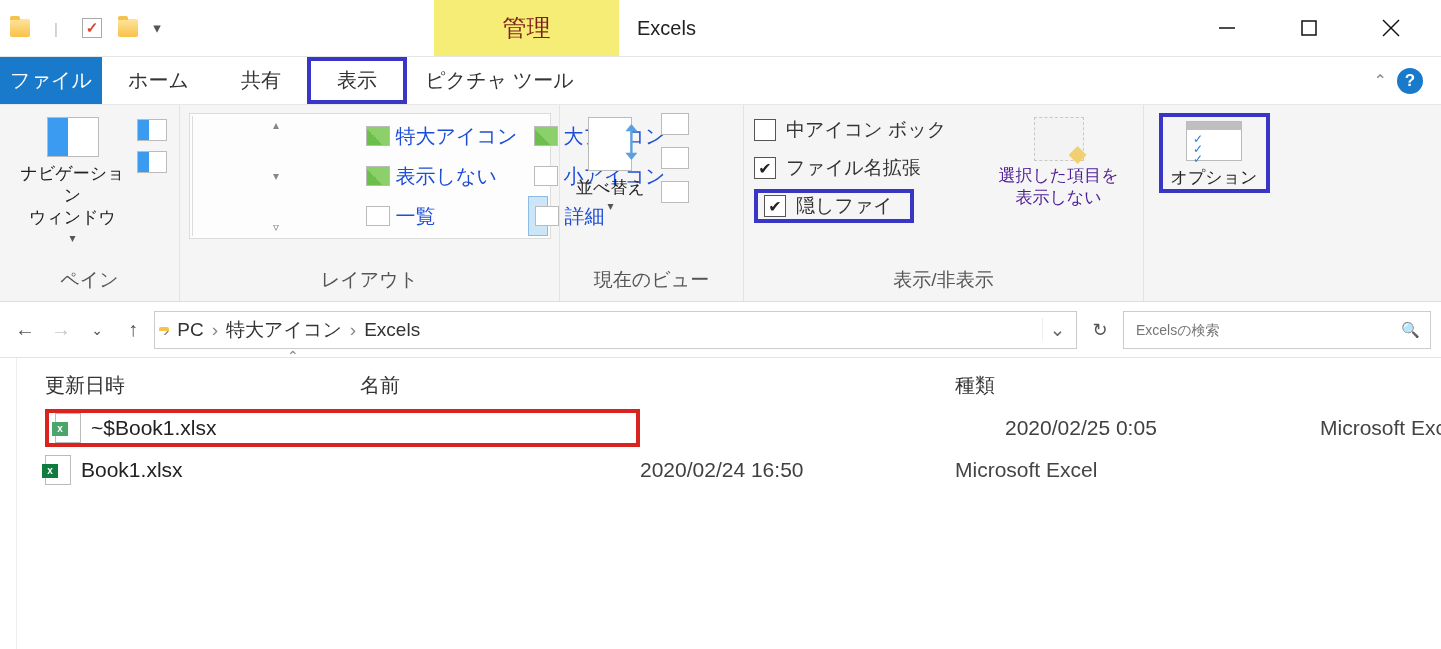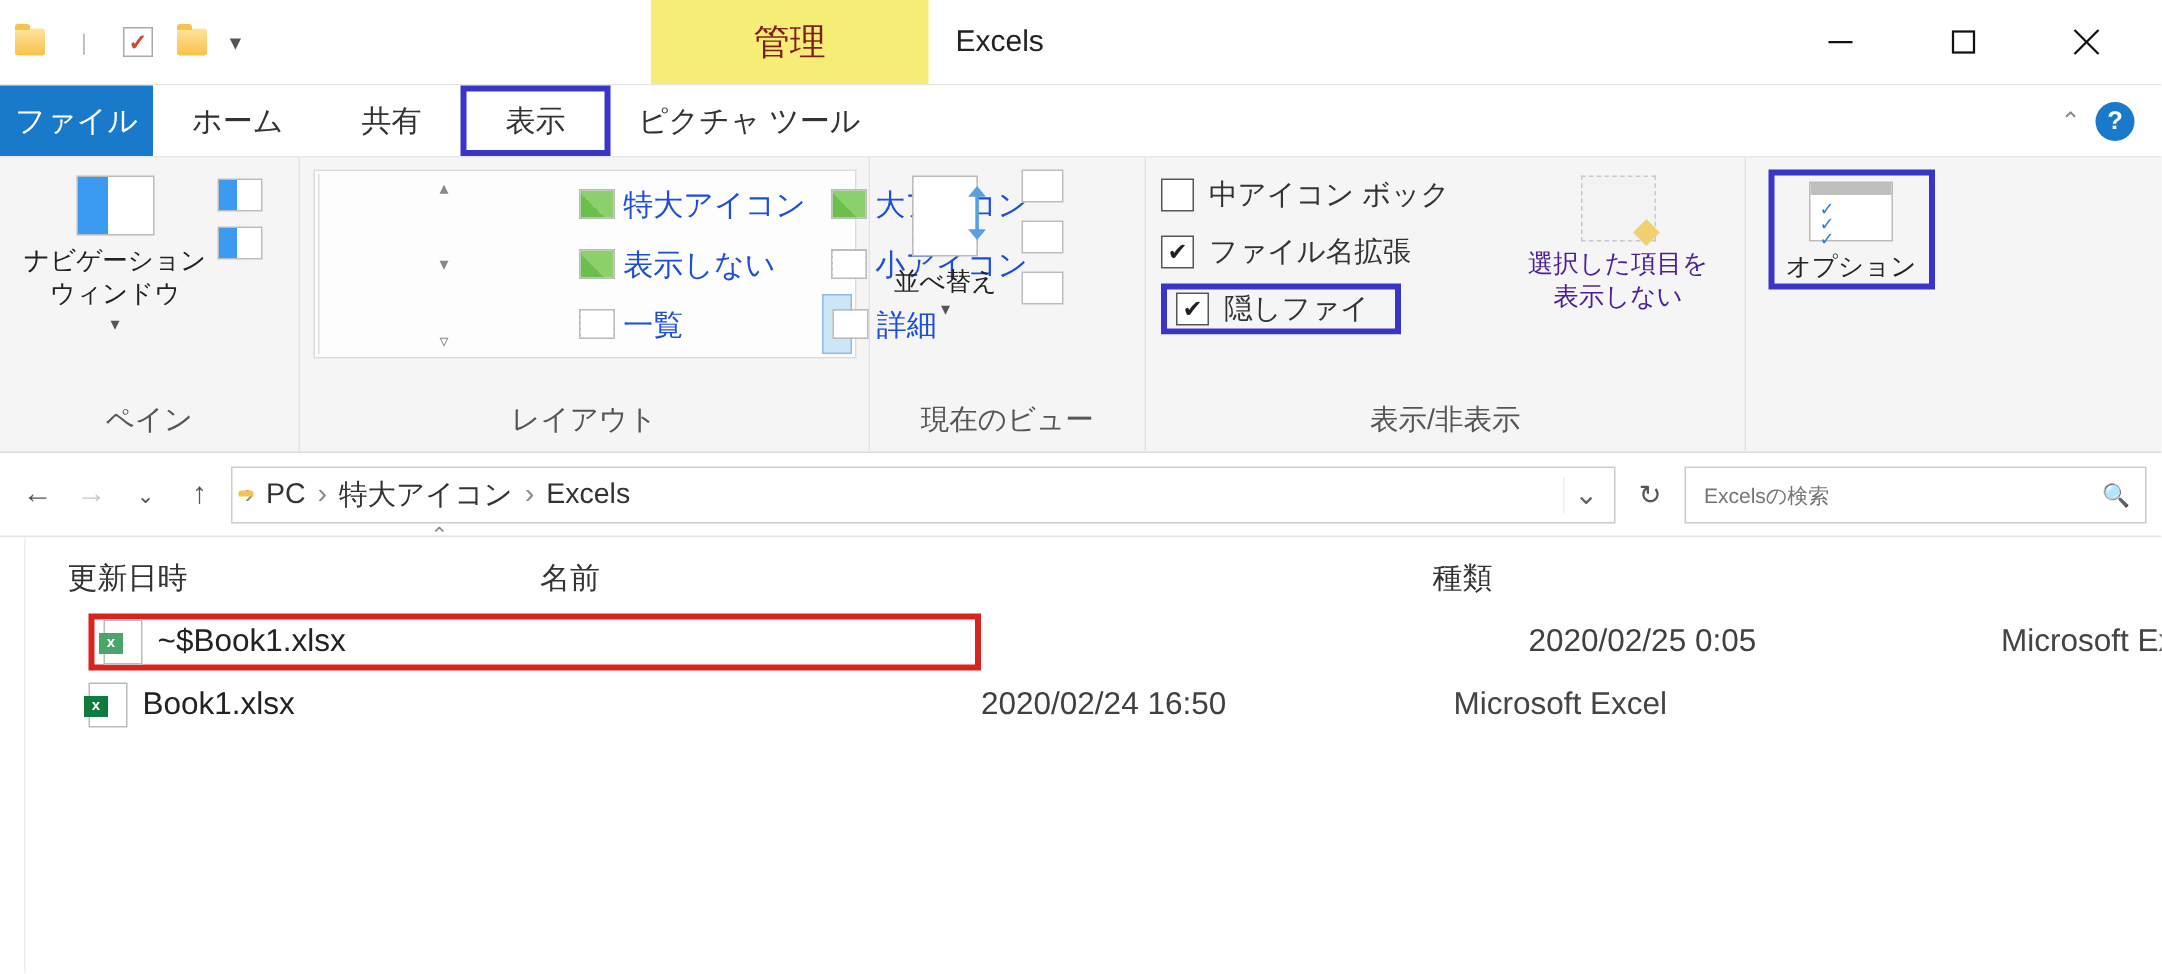--- a/index.html
+++ b/index.html
@@ -386,21 +386,21 @@
     color: #888;
     font-size: 14px;
   }
   .file-row {
     display: flex;
     align-items: center;
     padding: 4px 0 4px 28px;
     font-size: 21px;
     color: #222;
   }
-  .file-row .c-name { width: 595px; display: flex; align-items: center; gap: 10px; margin-left: 14px; }
+  .file-row .c-name { width: 595px; display: flex; align-items: center; gap: 10px; }
   .file-row .c-date { width: 315px; color: #404040; }
   .file-row .c-type { flex:1; color: #444; white-space: nowrap; overflow: hidden; }
   .xlsx-icon {
     width: 26px; height: 30px;
     background: #fff;
     border: 1px solid #bbb;
     position: relative;
     flex-shrink: 0;
   }
   .xlsx-icon::after {
@@ -483,21 +483,21 @@
     </div>
   <div class="spacer"></div>
   <div class="right">
     <span style="color:#888; font-size:16px;">⌃</span>
     <span class="help-circle">?</span>
   </div>
 </div>
 
 <div class="ribbon">
 
-  <div class="ribbon-group" style="width:200px;">
+  <div class="ribbon-group" style="width:180px;">
     <div class="group-body">
       <div class="vbtn">
         <span class="nav-pane-icon">
             <span class="l"></span>
             <span class="r"></span>
           </span>
         <span style="white-space:pre-line; margin-top:6px;">ナビゲーション
 ウィンドウ</span>
         <span style="color:#555; font-size:12px; margin-top:2px;">▾</span>
       </div>

